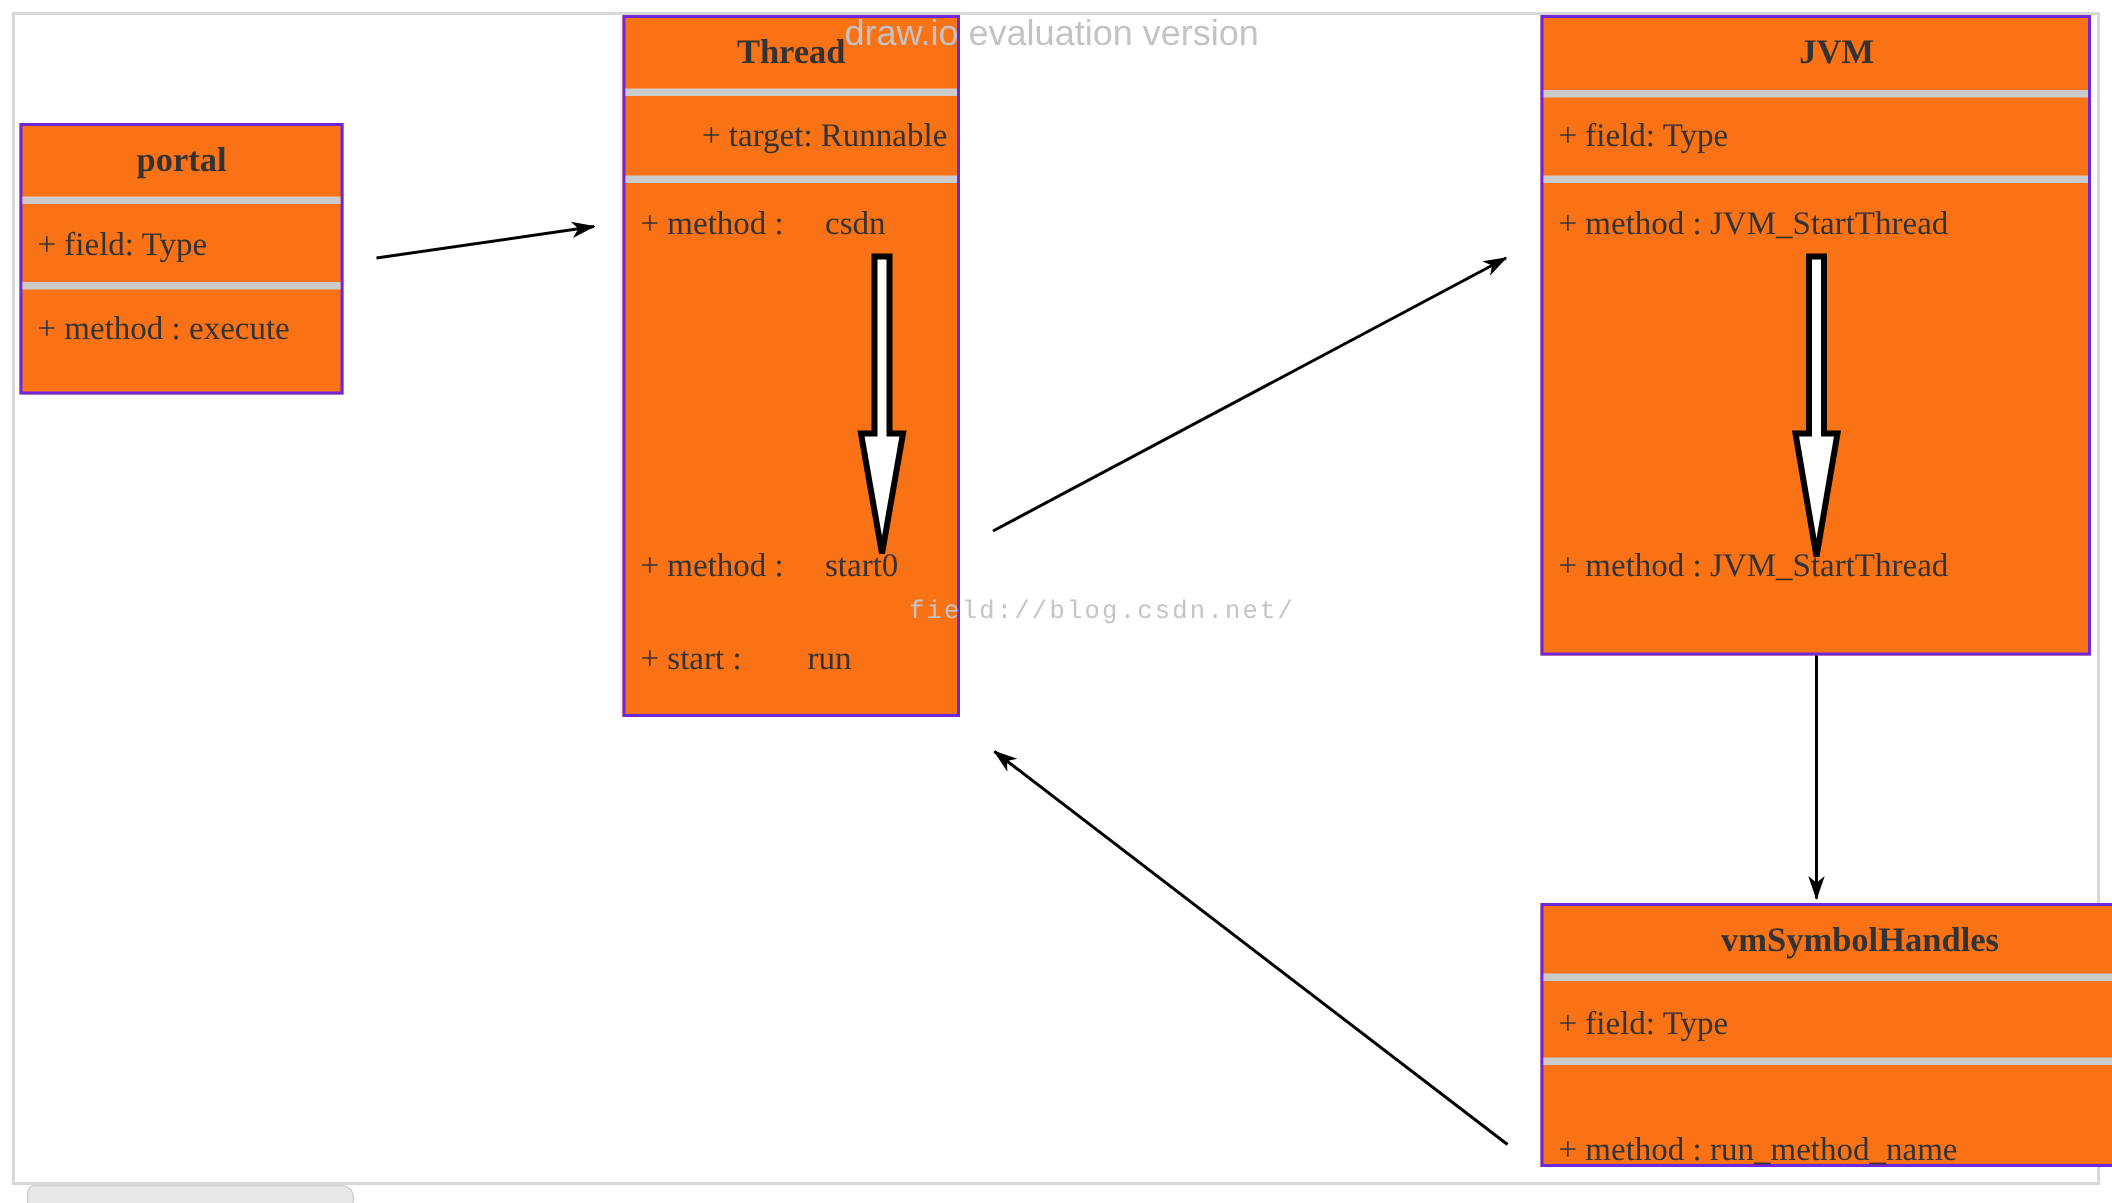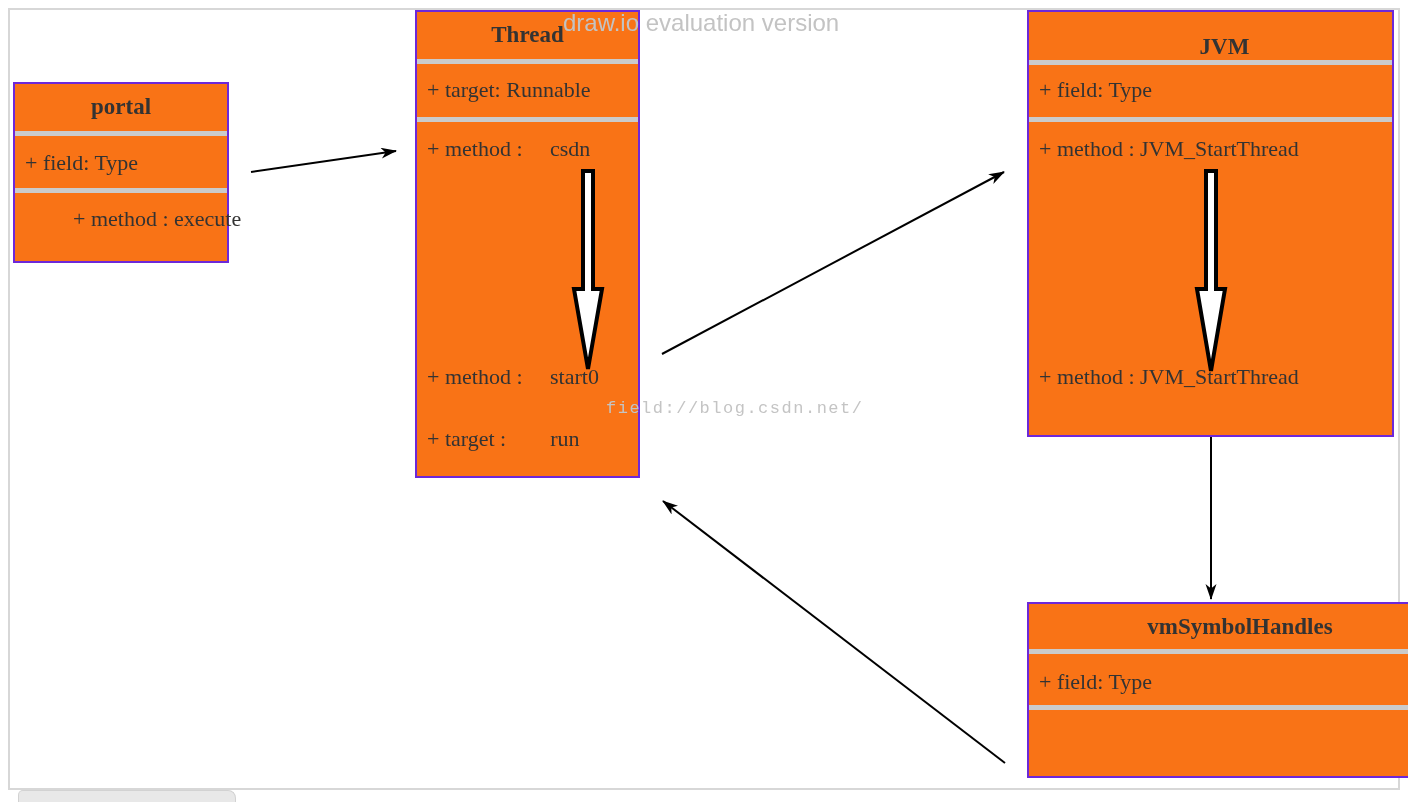--- a/index.html
+++ b/index.html
@@ -92,47 +92,48 @@
 <div id="canvas">
 
   <div class="page-border"></div>
   <div class="page-tab"></div>
 
   <div class="clsbox" style="left:13px; top:82px; width:216px; height:181px;">
     <div class="clstitle" style="top:8px;">portal</div>
     <div class="divider" style="top:47px;"></div>
     <div class="row" style="top:64px;">+ field: Type</div>
     <div class="divider" style="top:104px;"></div>
-    <div class="row" style="top:120px;margin-left:48px;">+ method : execute</div>
+    <div class="row" style="top:120px;">+ method : execute</div>
   </div>
 
   <div class="clsbox" style="left:415px; top:10px; width:225px; height:468px;">
     <div class="clstitle" style="top:8px;">Thread</div>
     <div class="divider" style="top:47px;"></div>
-    <div class="row" style="top:63px;">+ target: Runnable</div>
+    <div class="row" style="top:63px;margin-left:41px;">+ target: Runnable</div>
     <div class="divider" style="top:105px;"></div>
     <div class="row" style="top:122px;">+ method :     csdn</div>
     <div class="row" style="top:350px;">+ method :     start0</div>
-    <div class="row" style="top:412px;">+ target :        run</div>
+    <div class="row" style="top:412px;">+ start :        run</div>
   </div>
 
   <div class="clsbox" style="left:1027px; top:10px; width:367px; height:427px;">
-    <div class="clstitle" style="top:20px;margin-left:28px;">JVM</div>
+    <div class="clstitle" style="top:8px;margin-left:28px;">JVM</div>
     <div class="divider" style="top:48px;"></div>
     <div class="row" style="top:63px;">+ field: Type</div>
     <div class="divider" style="top:105px;"></div>
     <div class="row" style="top:122px;">+ method : JVM_StartThread</div>
     <div class="row" style="top:350px;">+ method : JVM_StartThread</div>
   </div>
 
   <div class="clsbox" style="left:1027px; top:602px; width:426px; height:176px;">
     <div class="clstitle" style="top:8px;">vmSymbolHandles</div>
     <div class="divider" style="top:45px;"></div>
     <div class="row" style="top:63px;">+ field: Type</div>
     <div class="divider" style="top:101px;"></div>
+    <div class="row" style="top:147px;">+ method : run_method_name</div>
   </div>
 
   <div class="wm-drawio">draw.io evaluation version</div>
   <div class="wm-url">field://blog.csdn.net/</div>
 
   <svg class="overlay" viewBox="0 0 1408 802" xmlns="http://www.w3.org/2000/svg">
     <defs>
       <marker id="arrowhead" markerWidth="17" markerHeight="12" refX="15" refY="5.5" orient="auto" markerUnits="userSpaceOnUse">
         <path d="M0,0 L16,5.5 L0,11 L4.5,5.5 Z" fill="#000000"></path>
       </marker>

